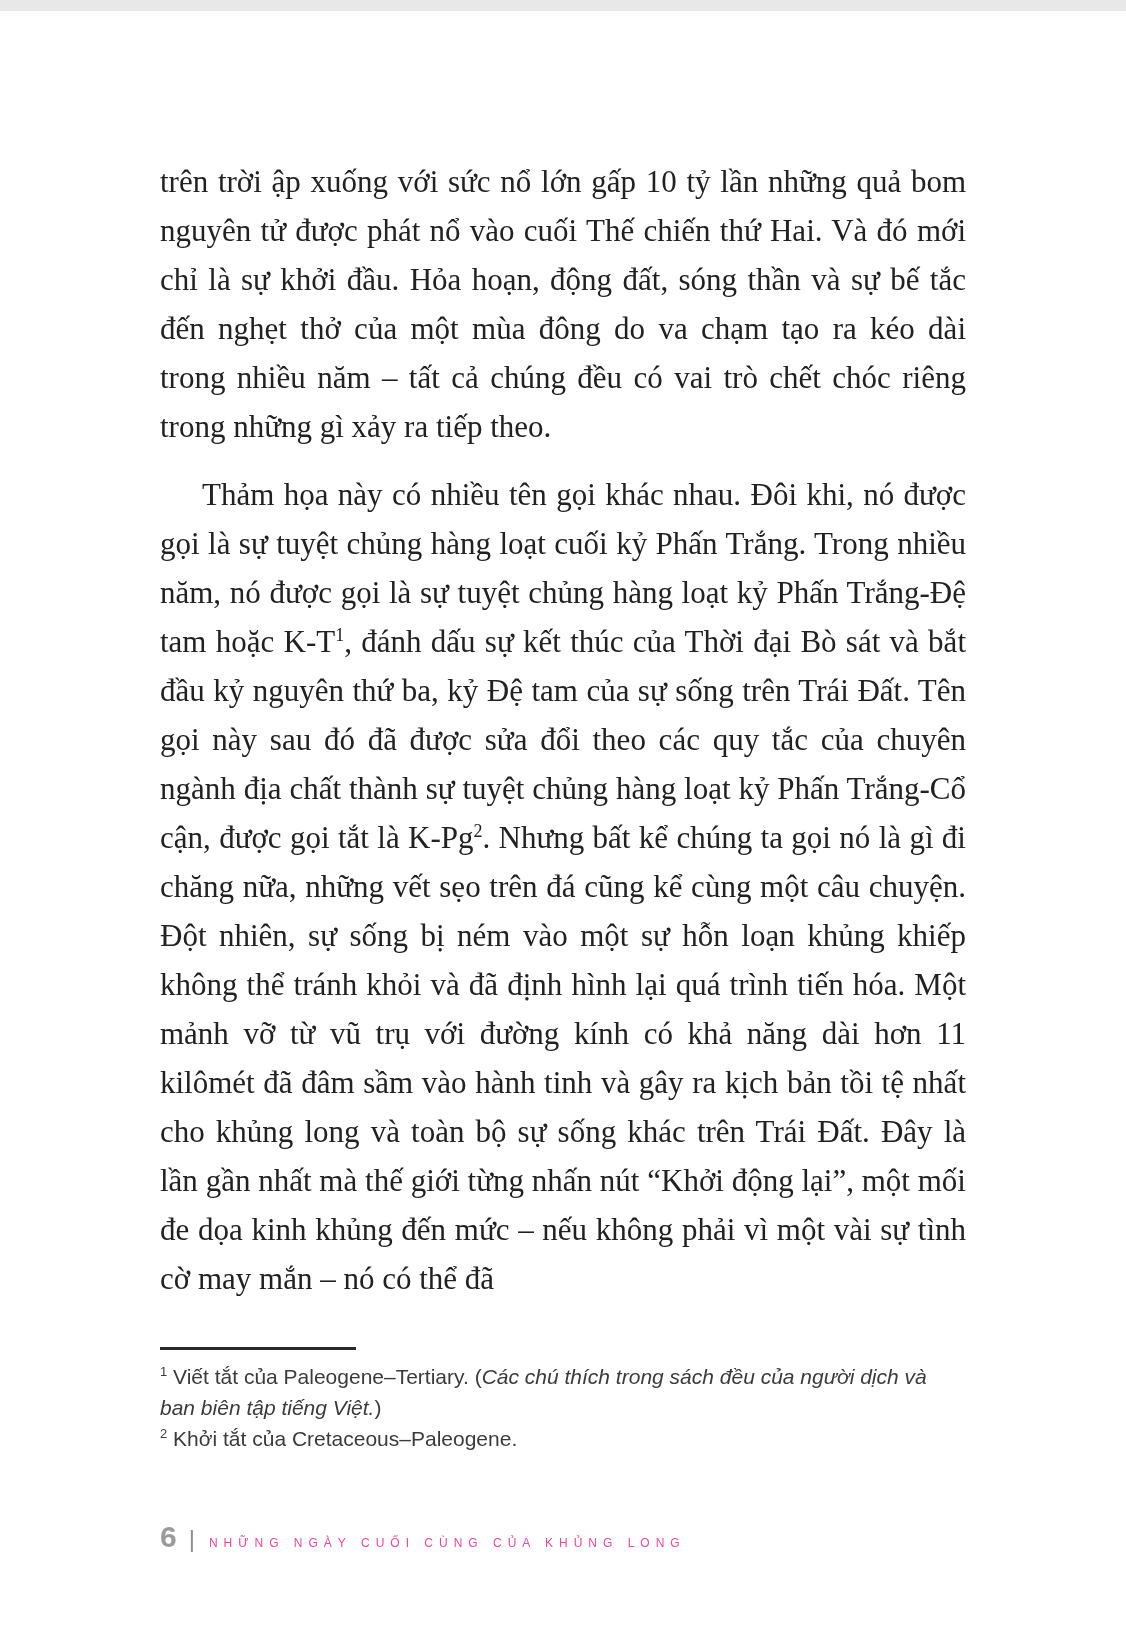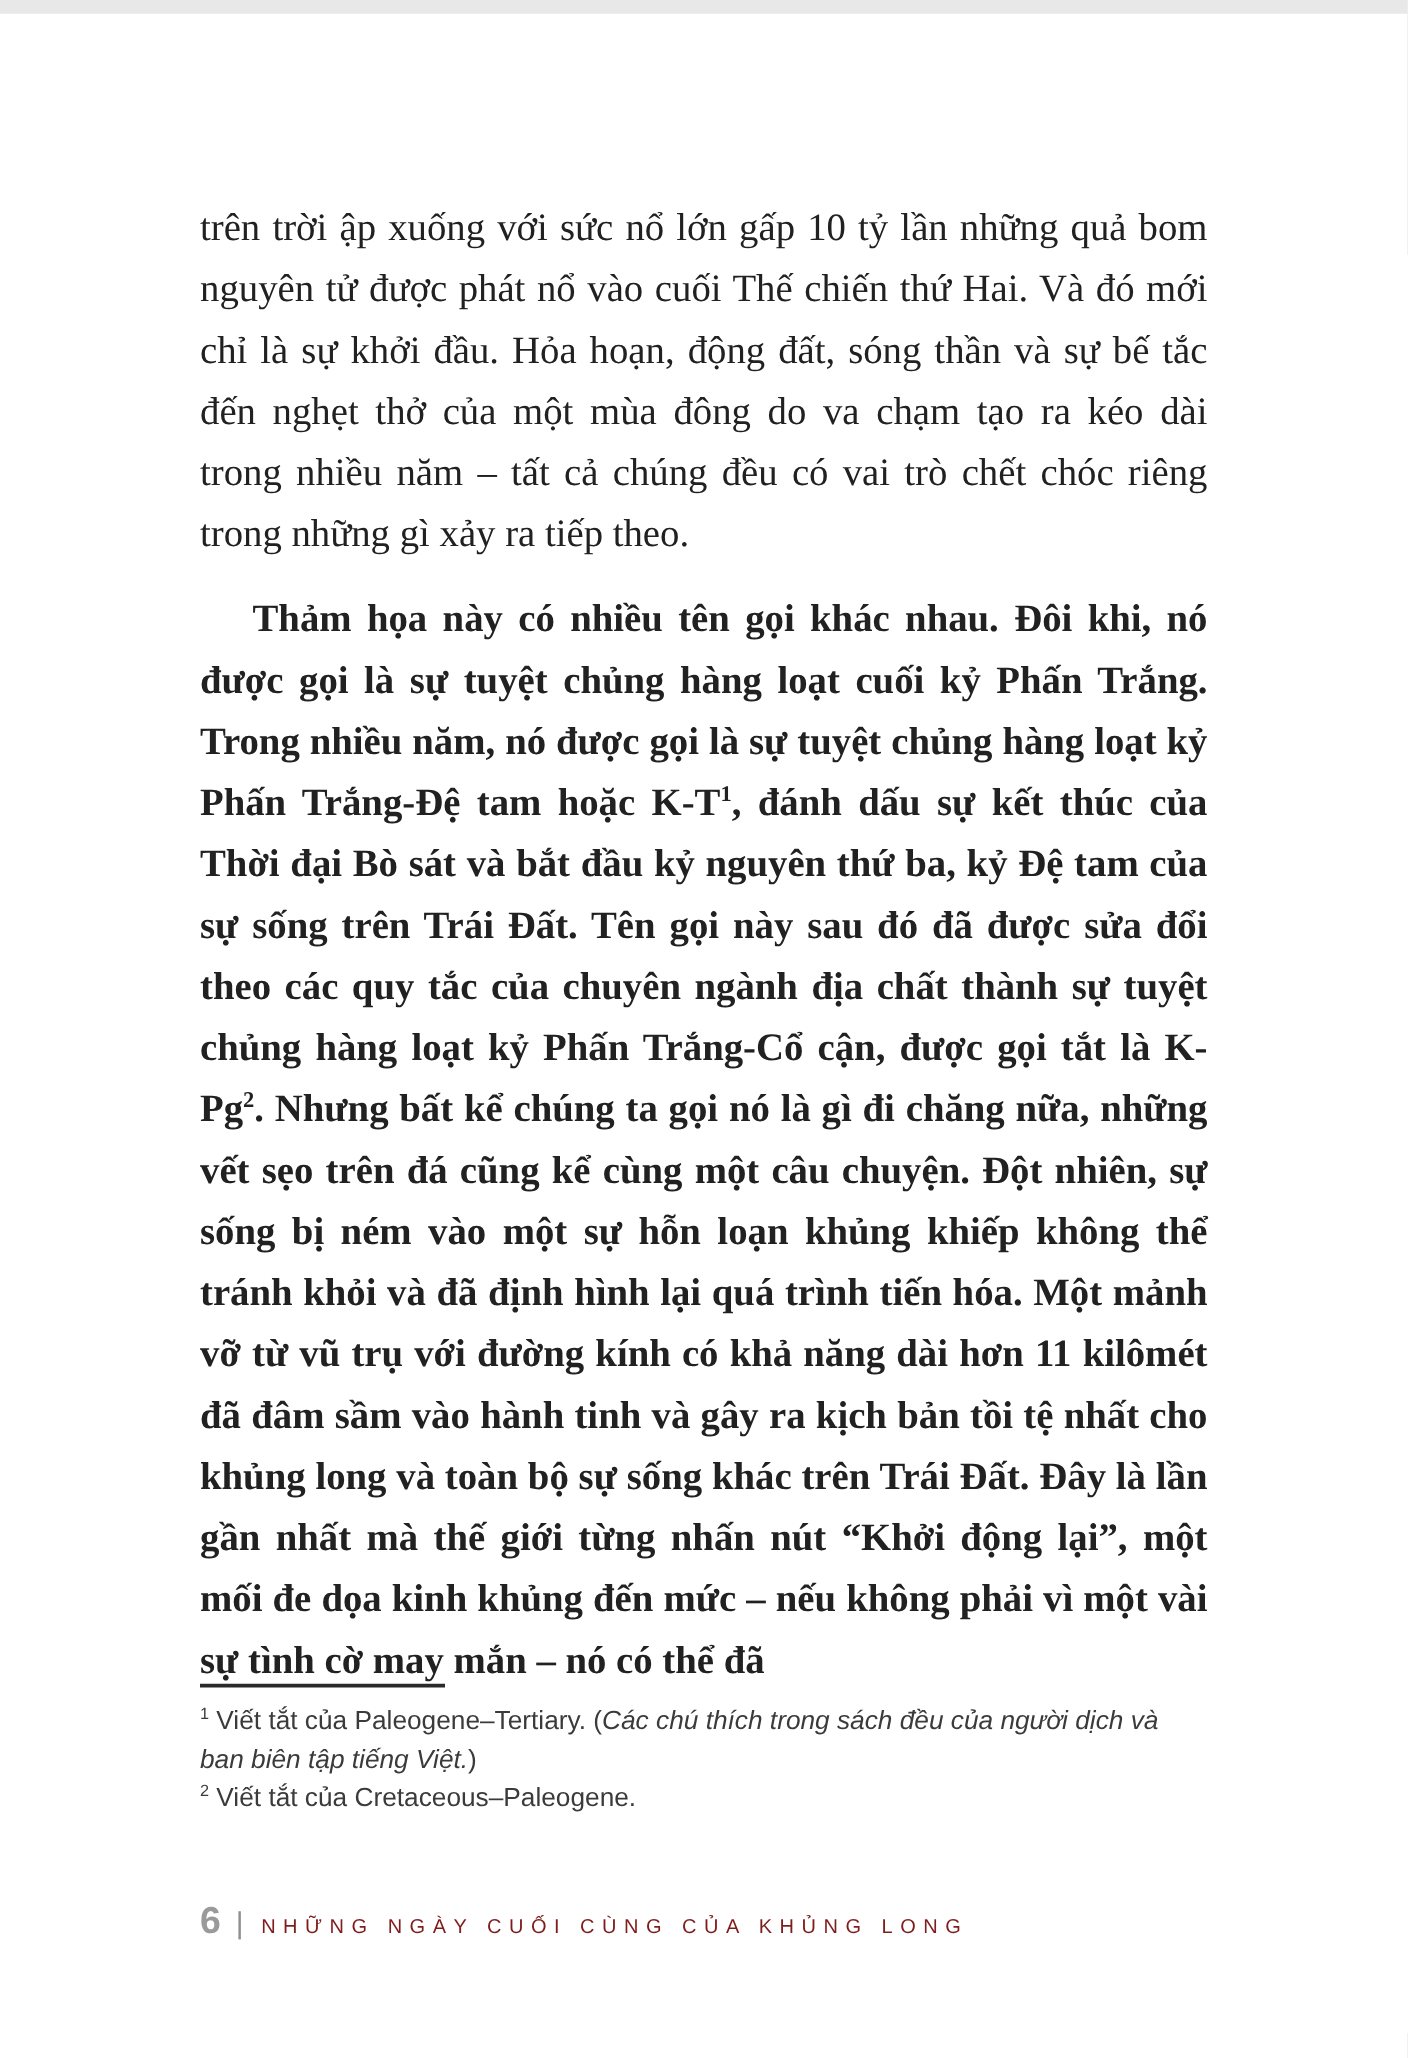--- a/index.html
+++ b/index.html
@@ -17,21 +17,21 @@
     left: 160px;
     width: 806px;
     font-family: "Liberation Serif", serif;
     font-size: 31px;
     line-height: 49px;
     color: #212121;
     text-align: justify;
   }
   .body-para { margin: 0; }
   .body-para.first { margin-bottom: 19px; }
-  .body-para.indented { text-indent: 42px; font-weight: bold; }
+  .body-para.indented { text-indent: 42px; }
   .body-para sup {
     font-size: 18px;
     line-height: 0;
     vertical-align: super;
   }
   .footnotes {
     position: absolute;
     top: 1336px;
     left: 160px;
     width: 800px;
@@ -63,40 +63,40 @@
     font-weight: bold;
     color: #9a9a9a;
   }
   .footer-sep {
     font-size: 24px;
     font-weight: 300;
     color: #8f8f8f;
     margin: 0 14px 0 12px;
   }
   .running-title {
-    font-size: 16px;
+    font-size: 12px;
     letter-spacing: 6px;
-    color: #7f1d1d;
+    color: #ec4899;
   }
 </style>
 </head>
 <body>
 
 <div class="page">
 
   <div class="text-block">
     <p class="body-para first"><span>trên trời ập xuống với sức nổ lớn gấp 10 tỷ lần những quả bom nguyên tử được phát nổ vào cuối Thế chiến thứ Hai. Và đó mới chỉ là sự khởi đầu. Hỏa hoạn, động đất, sóng thần và sự bế tắc đến nghẹt thở của một mùa đông do va chạm tạo ra kéo dài trong nhiều năm – tất cả chúng đều có vai trò chết chóc riêng trong những gì xảy ra tiếp theo.</span></p>
 
     <p class="body-para indented"><span>Thảm họa này có nhiều tên gọi khác nhau. Đôi khi, nó được gọi là sự tuyệt chủng hàng loạt cuối kỷ Phấn Trắng. Trong nhiều năm, nó được gọi là sự tuyệt chủng hàng loạt kỷ Phấn Trắng-Đệ tam hoặc K-T</span><sup>1</sup><span>, đánh dấu sự kết thúc của Thời đại Bò sát và bắt đầu kỷ nguyên thứ ba, kỷ Đệ tam của sự sống trên Trái Đất. Tên gọi này sau đó đã được sửa đổi theo các quy tắc của chuyên ngành địa chất thành sự tuyệt chủng hàng loạt kỷ Phấn Trắng-Cổ cận, được gọi tắt là K-Pg</span><sup>2</sup><span>. Nhưng bất kể chúng ta gọi nó là gì đi chăng nữa, những vết sẹo trên đá cũng kể cùng một câu chuyện. Đột nhiên, sự sống bị ném vào một sự hỗn loạn khủng khiếp không thể tránh khỏi và đã định hình lại quá trình tiến hóa. Một mảnh vỡ từ vũ trụ với đường kính có khả năng dài hơn 11 kilômét đã đâm sầm vào hành tinh và gây ra kịch bản tồi tệ nhất cho khủng long và toàn bộ sự sống khác trên Trái Đất. Đây là lần gần nhất mà thế giới từng nhấn nút “Khởi động lại”, một mối đe dọa kinh khủng đến mức – nếu không phải vì một vài sự tình cờ may mắn – nó có thể đã</span></p>
   </div>
 
   <div class="footnotes">
     <div class="fn-rule"></div>
     <p class="fn"><sup>1</sup><span> Viết tắt của Paleogene–Tertiary. (</span><em>Các chú thích trong sách đều của người dịch và ban biên tập tiếng Việt.</em><span>)</span></p>
-    <p class="fn"><sup>2</sup><span> Viết tắt của Cretaceous–Paleogene.</span></p>
+    <p class="fn"><sup>2</sup><span> Khởi tắt của Cretaceous–Paleogene.</span></p>
   </div>
 
   <div class="page-footer">
     <span class="page-num">6</span>
     <span class="footer-sep">|</span>
     <span class="running-title">NHỮNG NGÀY CUỐI CÙNG CỦA KHỦNG LONG</span>
   </div>
 
 </div>
 

